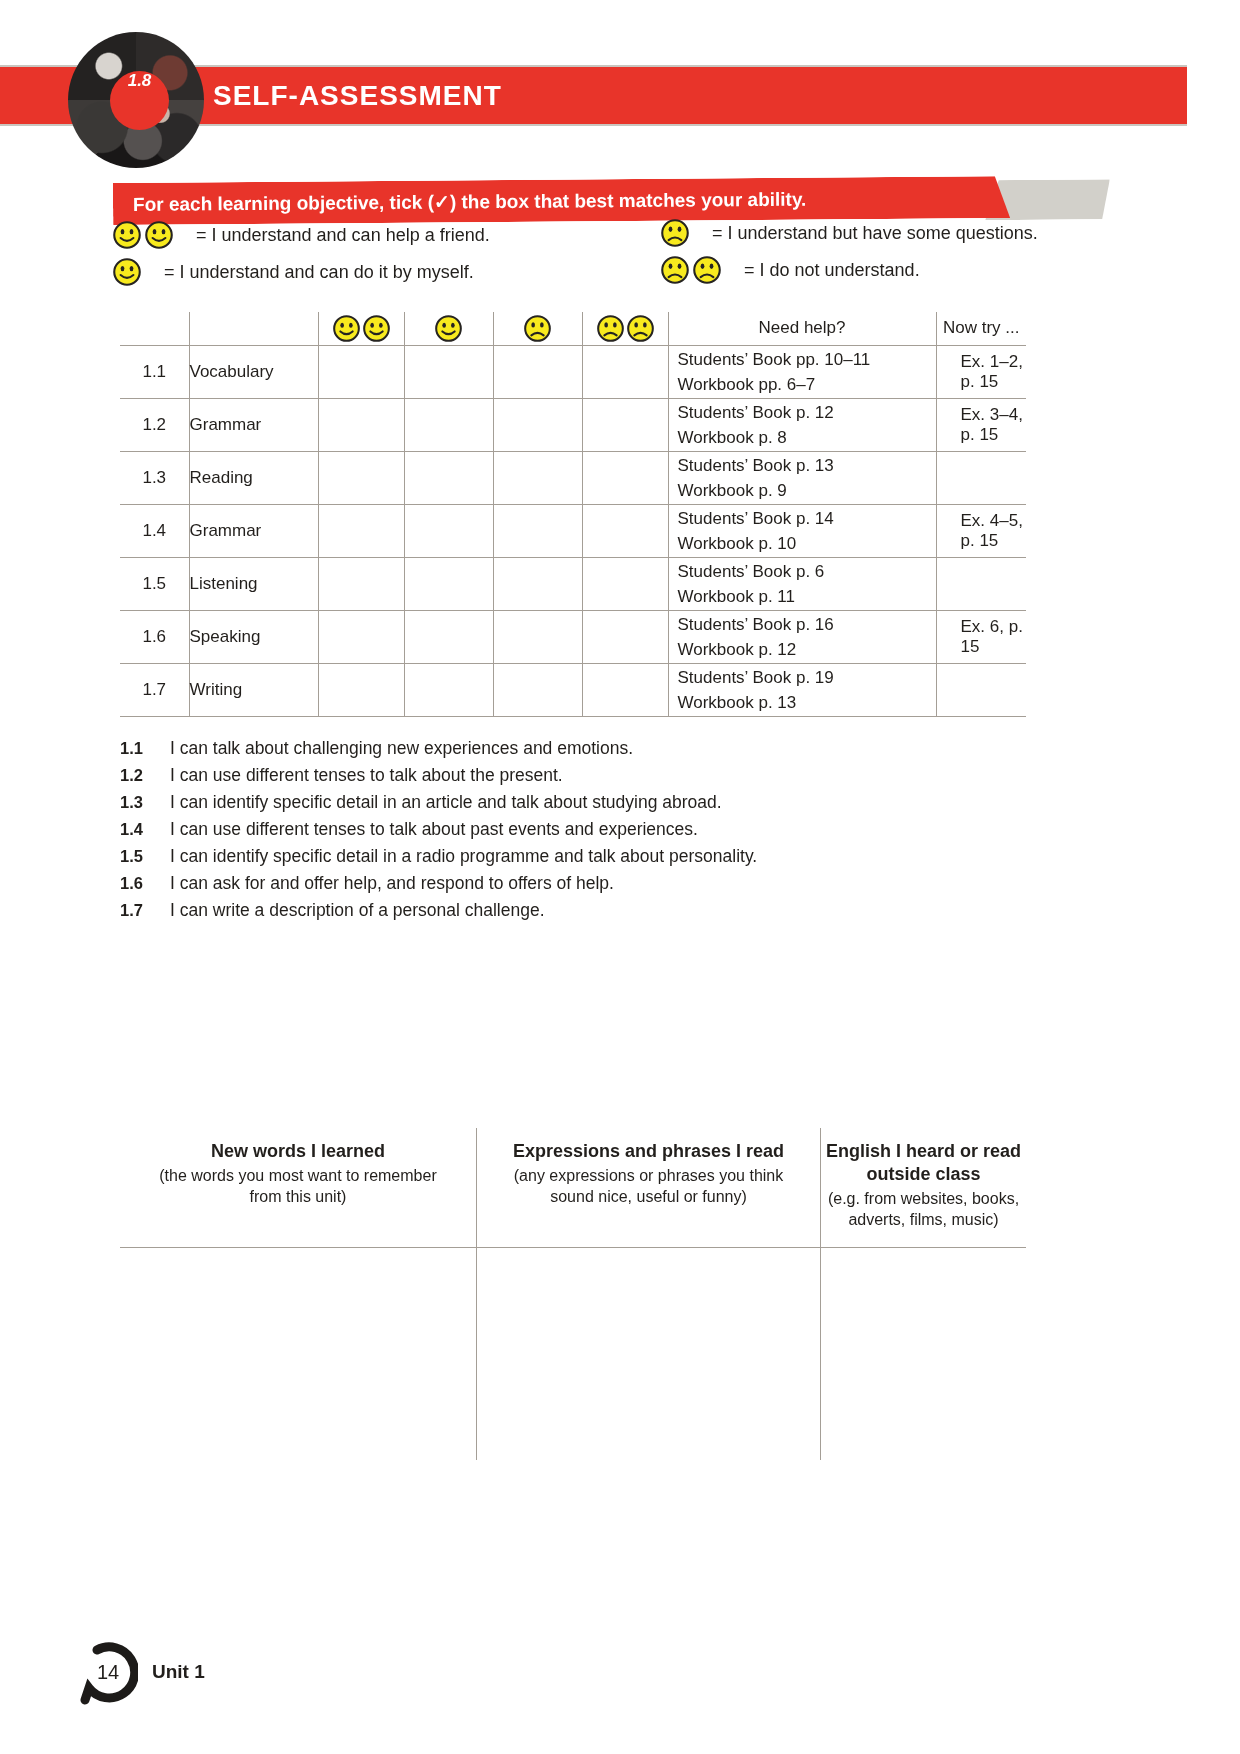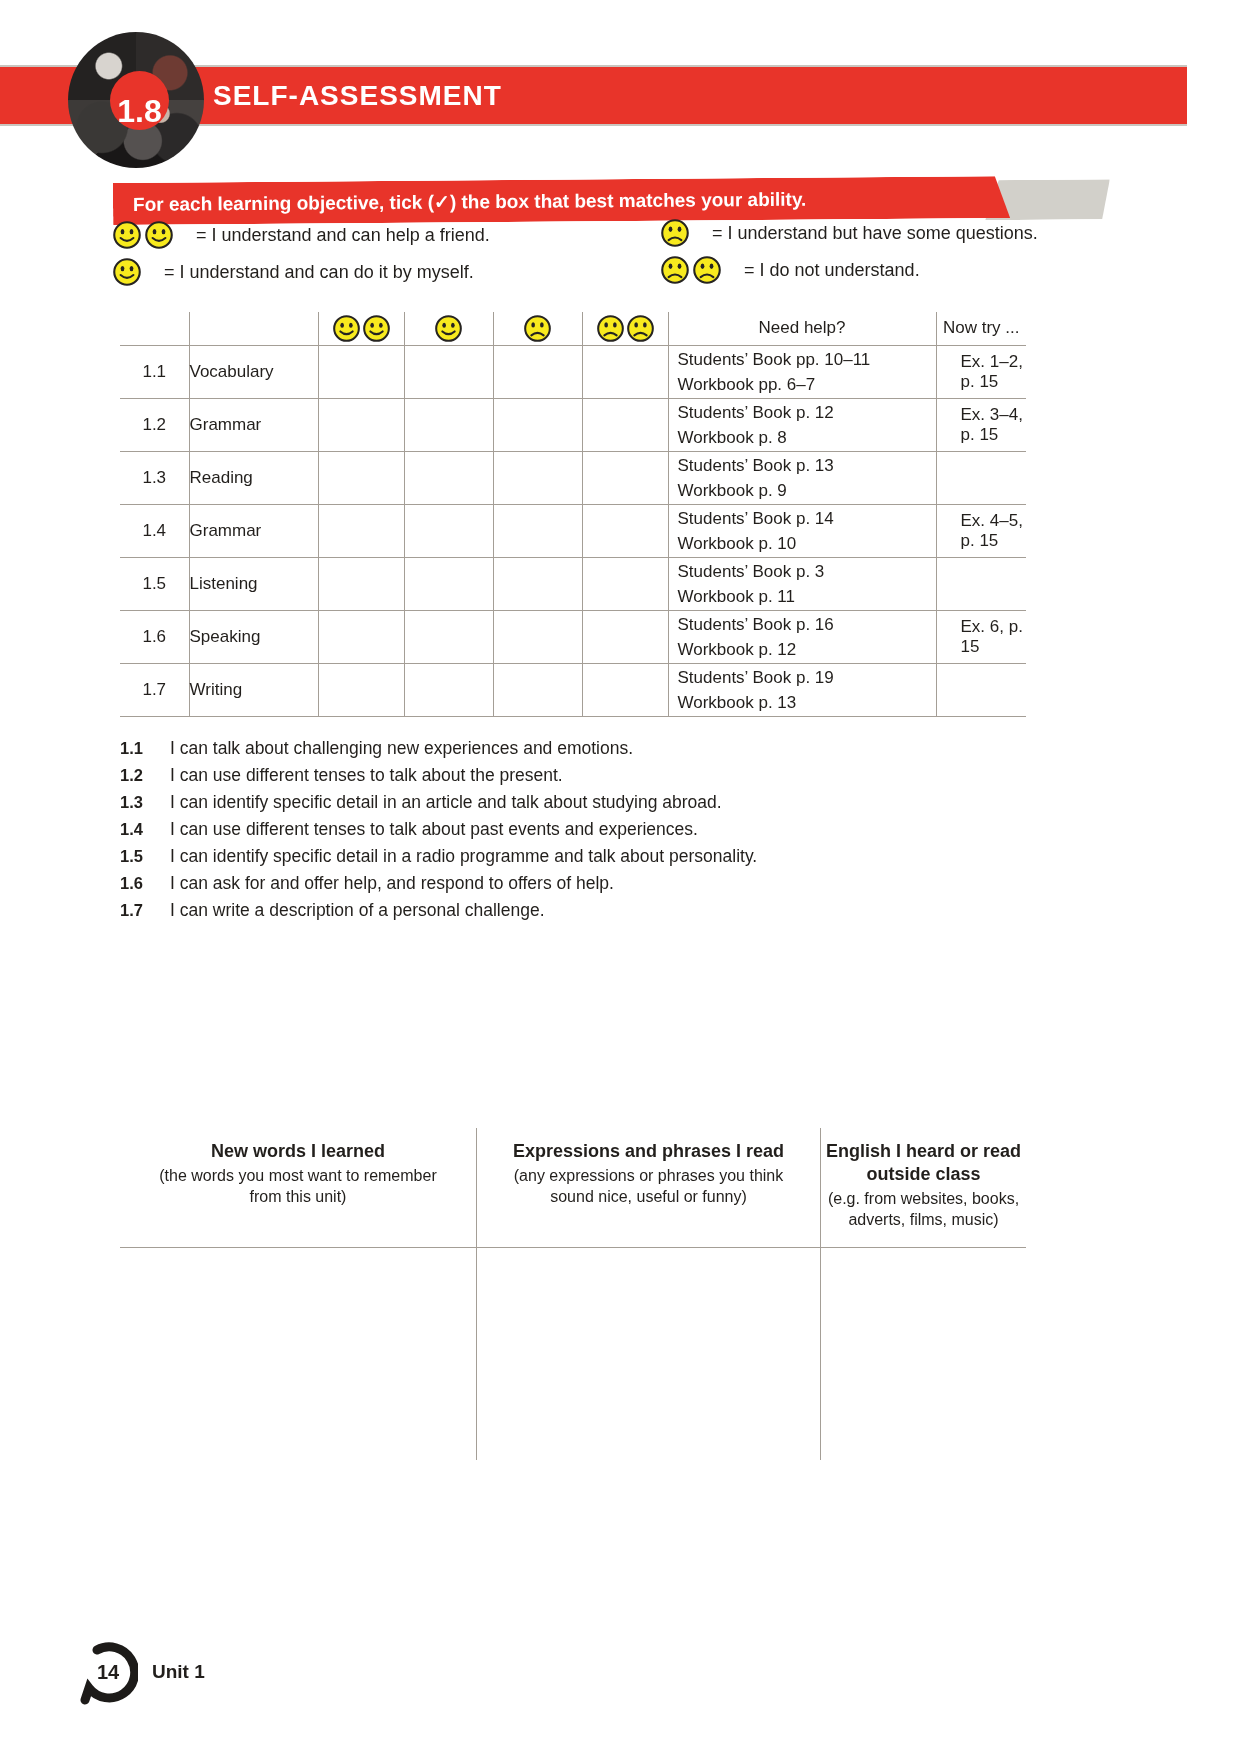--- a/index.html
+++ b/index.html
@@ -37,22 +37,22 @@
       radial-gradient(circle at 68% 60%, #c9b6a9 0 7%, transparent 8%),
       radial-gradient(circle at 75% 30%, #6e3b33 0 12%, transparent 13%),
       radial-gradient(circle at 25% 70%, #3a3836 0 18%, transparent 19%),
       radial-gradient(circle at 55% 80%, #555150 0 14%, transparent 15%),
       radial-gradient(circle at 80% 78%, #2b2929 0 16%, transparent 17%),
       conic-gradient(#2e2b2a 0 25%, #45413f 0 40%, #191717 0 60%, #3d3a38 0 75%, #242221 0 100%);
   }
   .lesson-circle{
     position:absolute;left:110px;top:71px;width:59px;height:59px;border-radius:50%;
     background:var(--red);
-    display:flex;align-items:flex-end;justify-content:center;
-    color:#fff;font-size:32px;font-weight:bold;
+    display:flex;align-items:flex-start;justify-content:center;
+    color:#fff;font-size:17px;font-weight:bold;font-style:italic;
   }
   
   .bar-wrap1{position:absolute;left:0;top:183px;width:1240px;height:42px;transform:rotate(-0.45deg);transform-origin:120px 50%;}
   .bar1-shadow{
     position:absolute;left:985px;top:4px;width:125px;height:40px;background:var(--shadow);
     clip-path:polygon(14px 0, 100% 0, calc(100% - 8px) 100%, 0 100%);
   }
   .bar1-red{
     position:absolute;left:113px;top:0;width:897px;height:42px;background:var(--red);
     clip-path:polygon(0 0, calc(100% - 15px) 0, 100% 100%, 0 100%);
@@ -103,21 +103,21 @@
   .rcell.first{border-left:none;}
   .rcell.head{border-bottom:1.5px solid var(--grid);text-align:center;padding-top:12px;}
   .rhead-title{font-weight:bold;font-size:18px;line-height:23px;margin:0 auto;}
   .rhead-sub{font-size:16px;line-height:21px;margin:2px auto 0;}
   .w1{max-width:280px;} .w2{max-width:300px;} .w3{max-width:200px;} .w4{max-width:200px;}
   
   .footer-badge{position:absolute;left:78px;top:1642px;width:60px;height:66px;}
   .footer-num{
     position:absolute;left:78px;top:1642px;width:60px;height:60px;
     display:flex;align-items:center;justify-content:center;
-    font-size:20px;font-weight:bold;
+    font-size:20px;font-weight:normal;
   }
   .footer-unit{position:absolute;left:152px;top:1642px;height:60px;display:flex;align-items:center;font-size:19px;font-weight:bold;}
   .hidden-defs{position:absolute;width:0;height:0;overflow:hidden;}
 </style>
 </head>
 <body>
 
 <div class="page">
 
   <svg class="hidden-defs" aria-hidden="true">
@@ -301,21 +301,21 @@
     </tr>
 
     <tr class="row">
       <td class="c-num">1.5</td>
       <td class="c-skill">Listening</td>
       <td></td>
       <td></td>
       <td></td>
       <td></td>
       <td class="c-help">
-        <div>Students’ Book p. 3</div>
+        <div>Students’ Book p. 6</div>
         <div>Workbook p. 11</div>
       </td>
       <td class="c-try"></td>
     </tr>
 
     <tr class="row">
       <td class="c-num">1.6</td>
       <td class="c-skill">Speaking</td>
       <td></td>
       <td></td>

